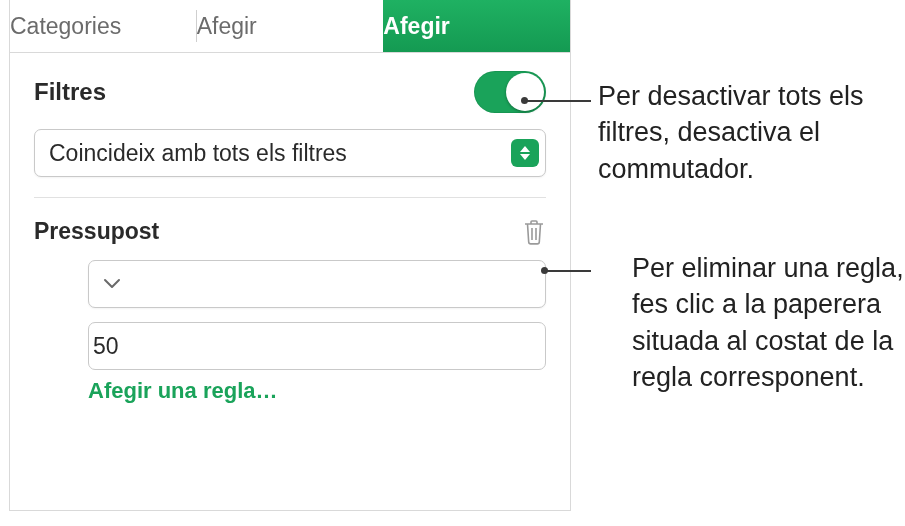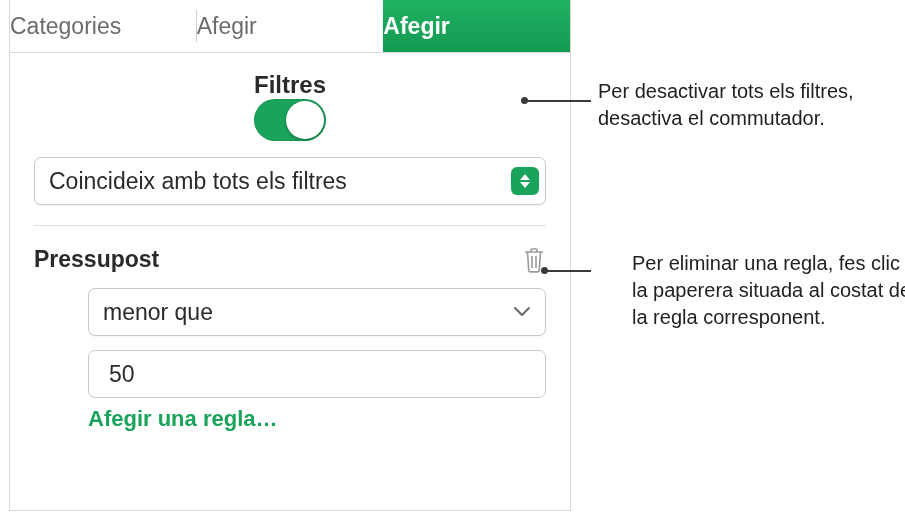--- a/index.html
+++ b/index.html
@@ -15,21 +15,21 @@
   .tab { flex:1; display:flex; align-items:center; justify-content:flex-start;
          font-size:23px; color:#6b6b6b; position:relative; }
   .tab.first::after { content:""; position:absolute; right:0; top:10px; bottom:10px;
                       width:1px; background:#cfcfcf; }
   .tab.active { background:#1aa35a;
                 background:linear-gradient(#1fb162,#149a52);
                 color:#fff; font-weight:600; }
 
   
   .header { display:flex; align-items:center; justify-content:space-between;
-            padding:18px 24px 10px 24px;flex-direction:column; }
+            padding:18px 24px 10px 24px; }
   .section-title { font-size:24px; font-weight:700; color:#2a2a2a; }
   .toggle { width:72px; height:42px; border-radius:21px; background:#1aa35a;
             position:relative; box-shadow:inset 0 0 0 1px rgba(0,0,0,.08);
             cursor:pointer; }
   .toggle .knob { position:absolute; top:2px; right:2px; width:38px; height:38px;
                   border-radius:50%; background:#fff;
                   box-shadow:0 1px 3px rgba(0,0,0,.35); }
 
   
   .match-row { padding:6px 24px 20px 24px; }
@@ -56,27 +56,27 @@
   .trash svg { width:100%; height:100%; display:block; }
 
   .rule-body { padding:8px 24px 0 78px; }
   .select { display:flex; align-items:center; justify-content:space-between;
             height:46px; border:1px solid #c9c9c9; border-radius:7px;
             padding:0 14px; font-size:23px; color:#2a2a2a; background:#fff;
             box-shadow:0 1px 2px rgba(0,0,0,.05); cursor:pointer;
             margin-bottom:14px; }
   .chev { width:18px; height:12px; }
   .textfield { height:46px; border:1px solid #c9c9c9; border-radius:7px;
-               padding:0 20px; font-size:23px; color:#2a2a2a;
+               padding:0 4px; font-size:23px; color:#2a2a2a;
                background:#fff; display:flex; align-items:center; }
   .add-rule { margin-top:8px; font-size:22px; font-weight:600;
               color:#1aa35a; cursor:pointer; display:inline-block; }
 
   
-  .callout { position:absolute; font-size:20px; line-height:1.35;
+  .callout { position:absolute; font-size:27px; line-height:1.35;
              color:#222; width:300px; }
   .callout.c1 { left:598px; top:78px; }
   .callout.c2 { left:632px; top:250px; }
   .lead { position:absolute; background:#3a3a3a; pointer-events:none; }
   .dot  { position:absolute; width:7px; height:7px; border-radius:50%;
           background:#3a3a3a; pointer-events:none; }
 </style>
 </head>
 <body>
 
@@ -118,21 +118,20 @@
     <div class="trash">
       <svg viewBox="0 0 24 28">
         <path fill="none" stroke="currentColor" stroke-width="1.6" stroke-linejoin="round" d="M3 6h18M9 6V4a1 1 0 0 1 1-1h4a1 1 0 0 1 1 1v2M5.5 6l1.2 18a2 2 0 0 0 2 1.9h6.6a2 2 0 0 0 2-1.9L18.5 6"></path>
         <path fill="none" stroke="currentColor" stroke-width="1.6" d="M10 10v12M14 10v12"></path>
       </svg>
     </div>
   </div>
 
   <div class="rule-body">
     <div class="select">
-      <span>menor que</span>
       <svg class="chev" viewBox="0 0 18 12">
         <path d="M2 2l7 7 7-7" fill="none" stroke="#6a6a6a" stroke-width="2" stroke-linecap="round" stroke-linejoin="round"></path>
       </svg>
     </div>
     <div class="textfield">
       <span>50</span>
     </div>
     <span class="add-rule">Afegir una regla…</span>
   </div>
 </div>

